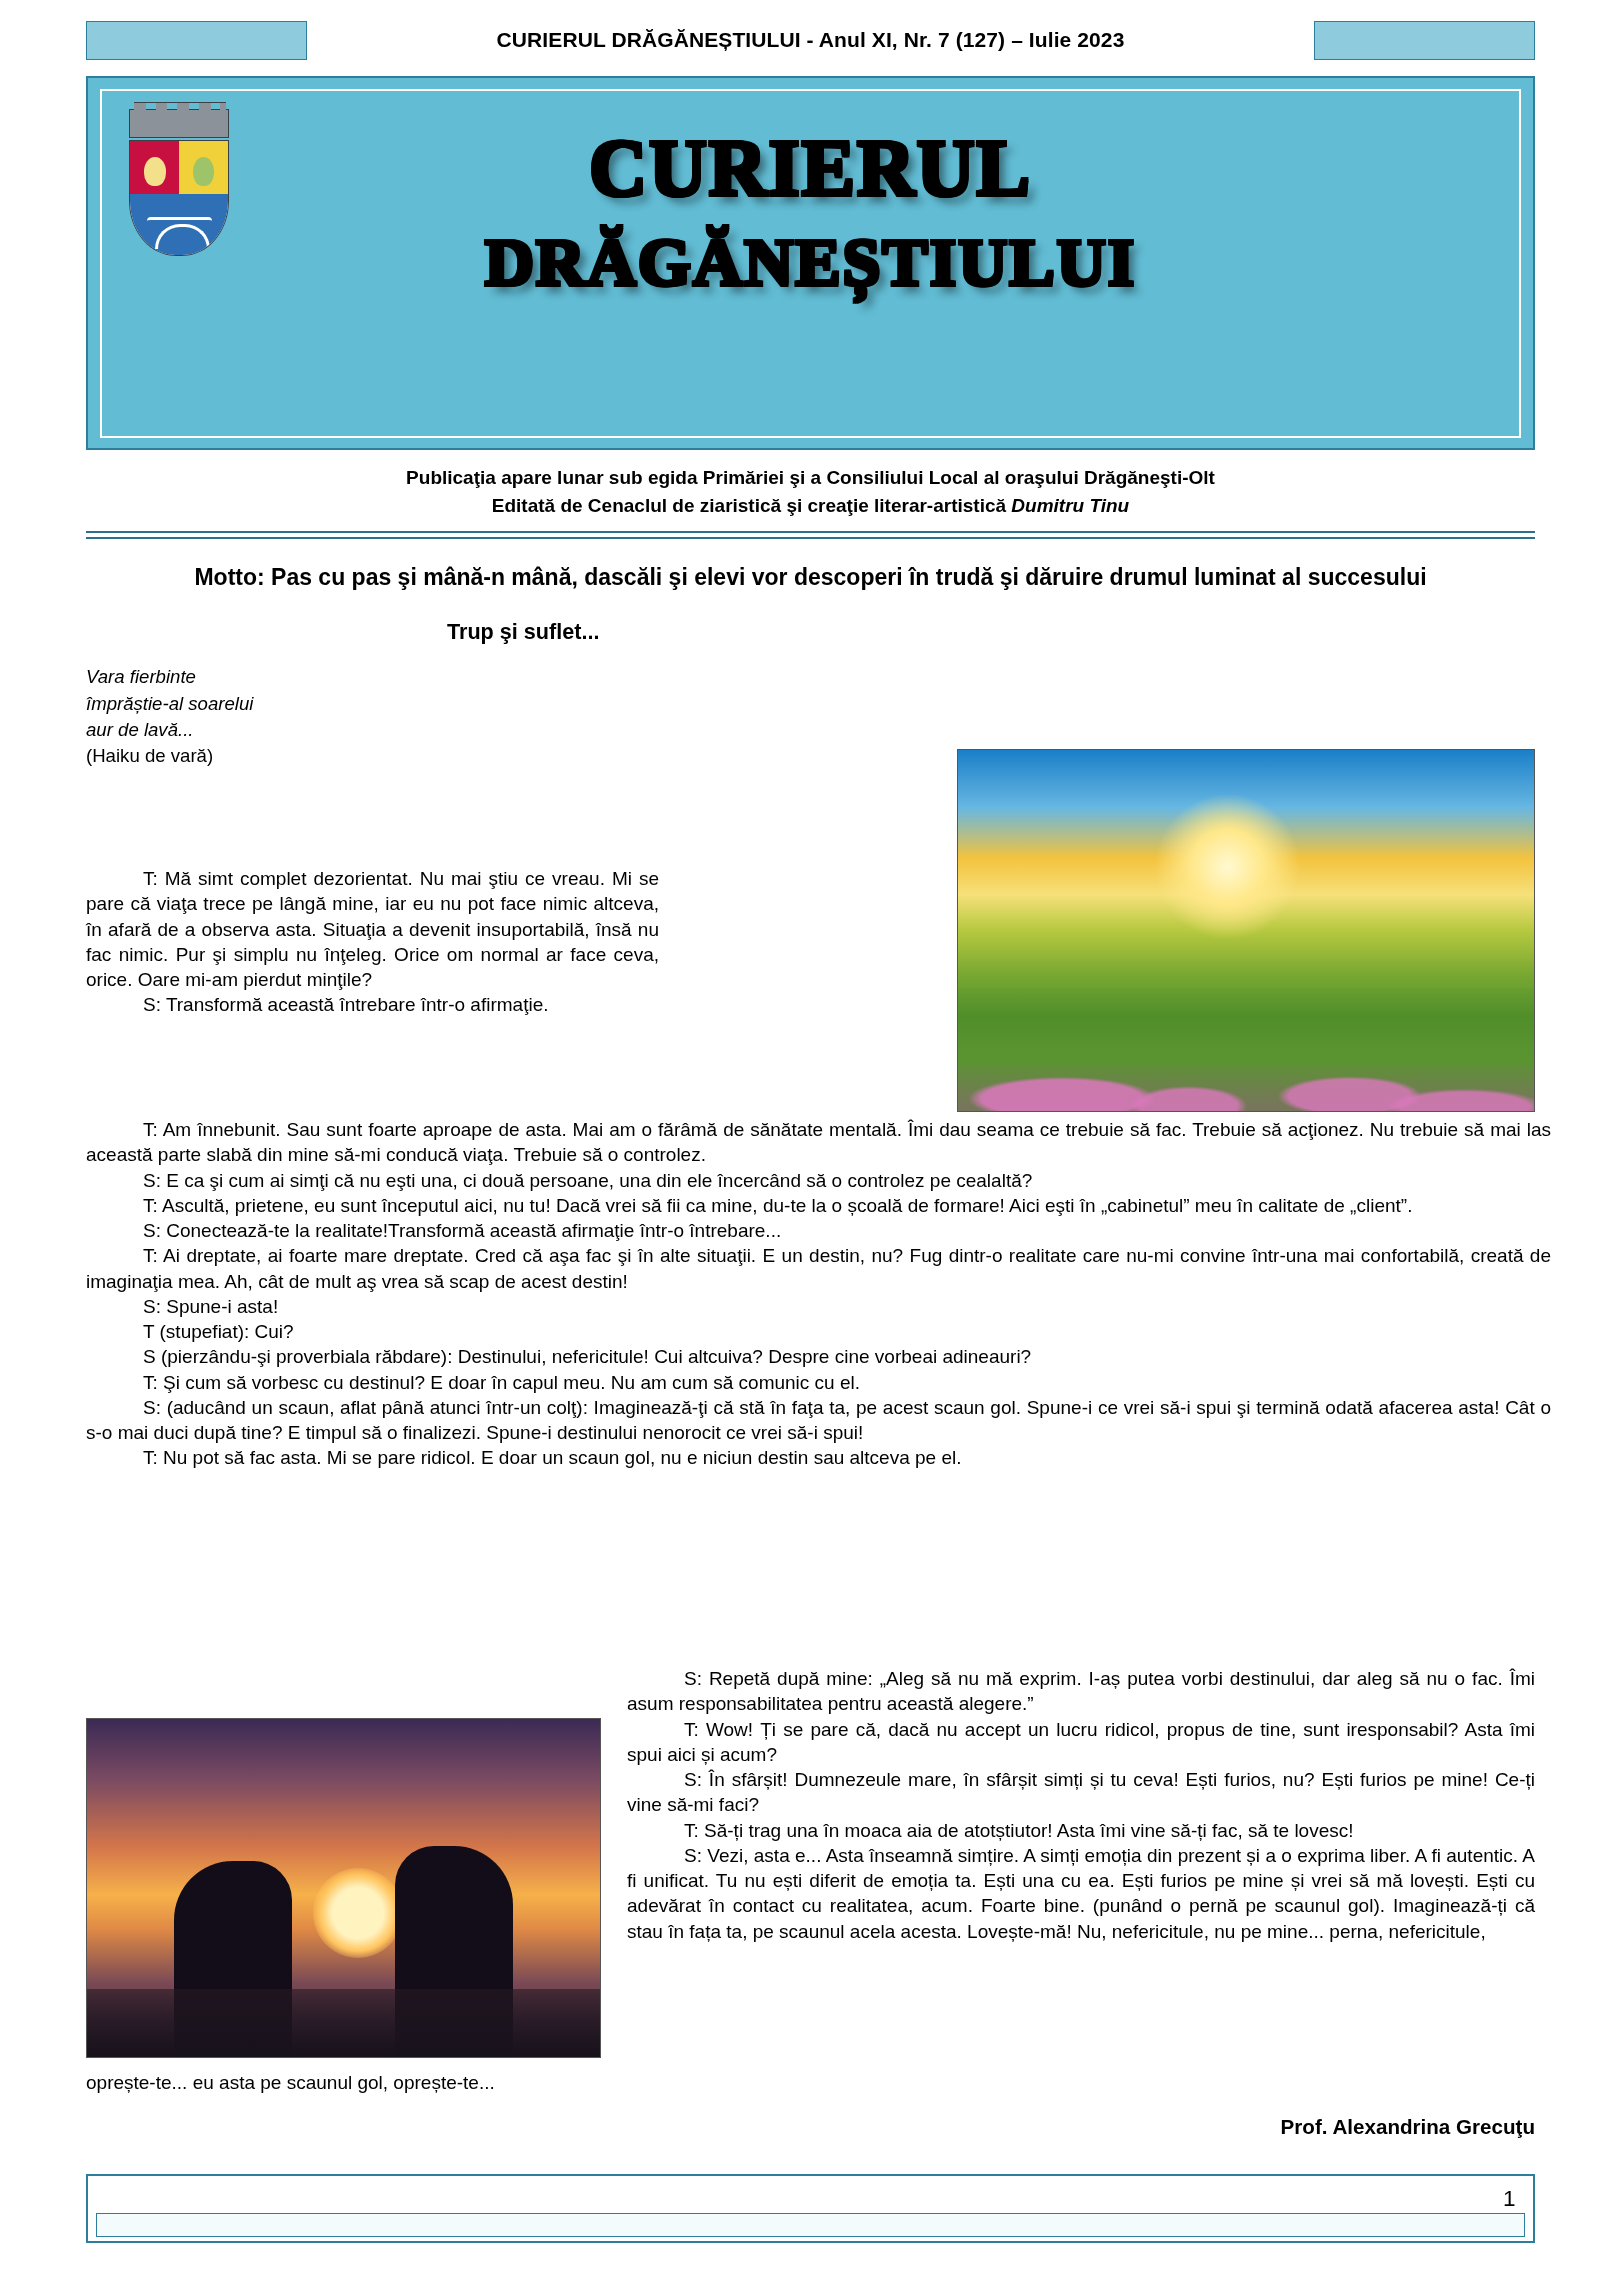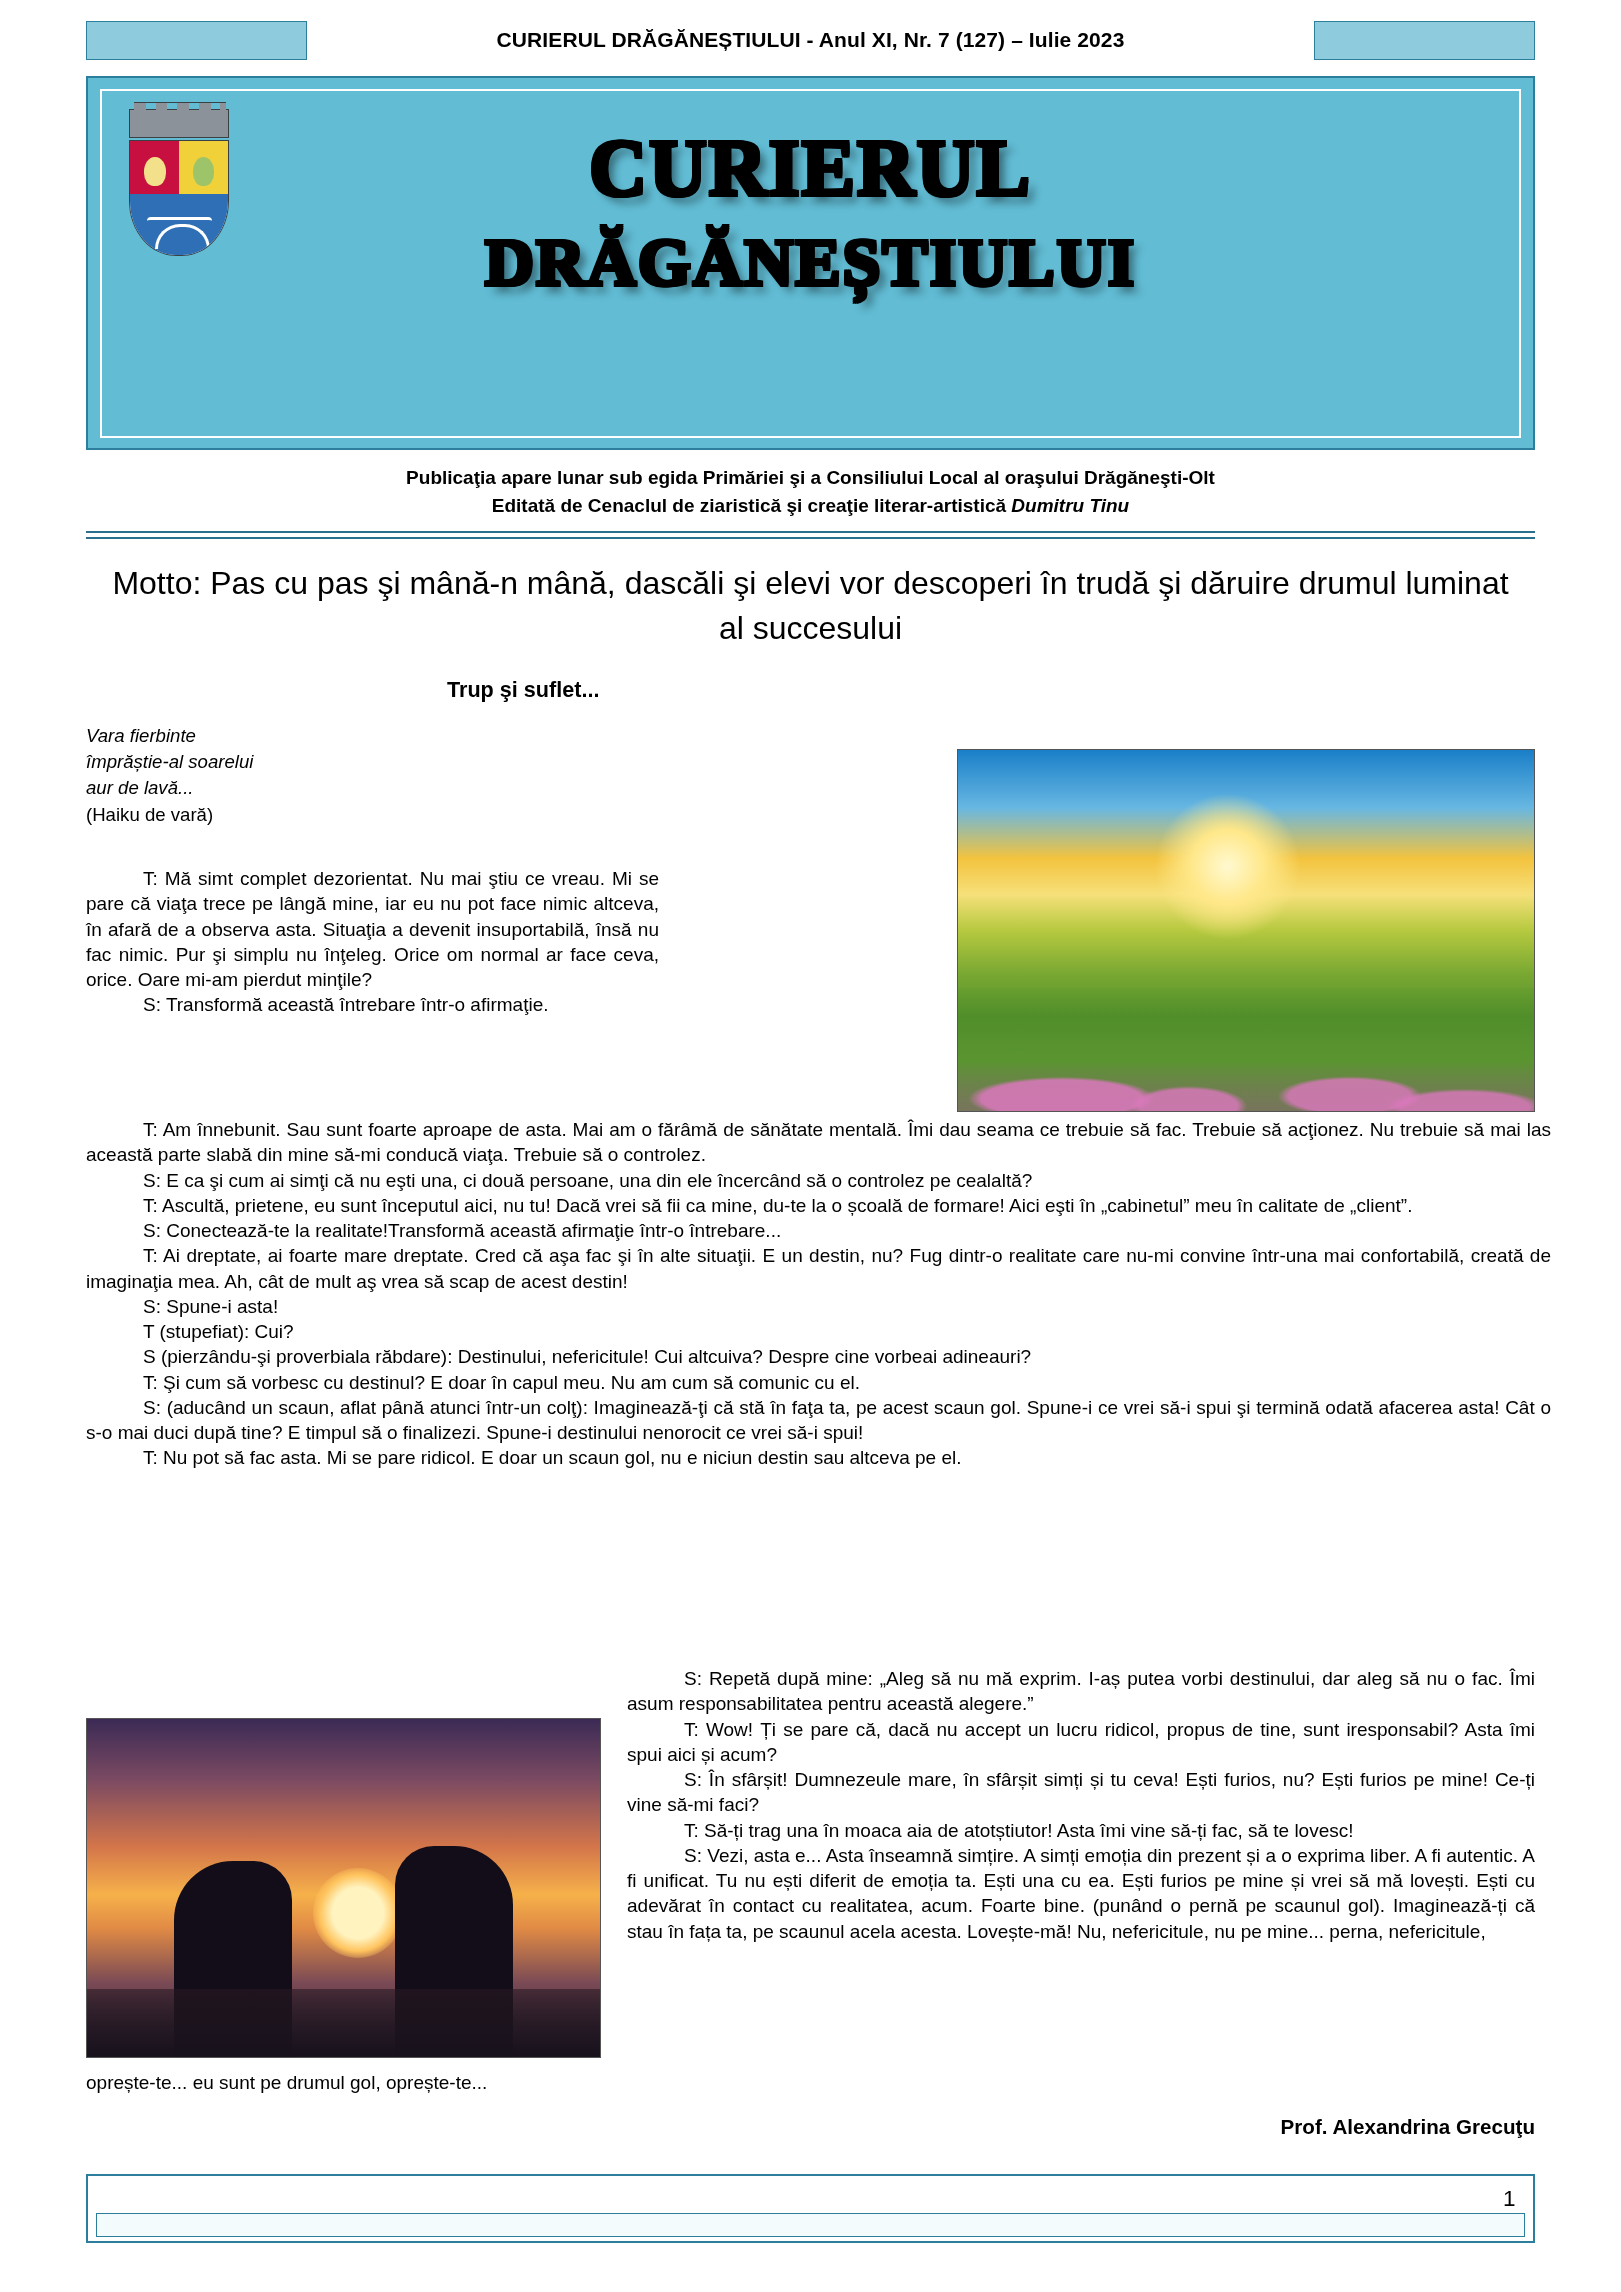--- a/index.html
+++ b/index.html
@@ -175,22 +175,22 @@
     margin-top: 11.8px;
     border-top: 2.9px solid #2b6f8c;
     border-bottom: 2.9px solid #2b6f8c;
     height: 3.9px;
   }
 
   
   .motto {
     margin-top: 21.6px;
     text-align: center;
-    font-size: 32px;
-    font-weight: normal;
+    font-size: 23px;
+    font-weight: bold;
     line-height: 1.42;
     padding: 0 9.8px;
   }
 
   
   .article-title {
     margin-top: 25.5px;
     margin-left: 361px;
     font-size: 21.6px;
     font-weight: bold;
@@ -425,21 +425,21 @@
   </div>
 
   <div class="body-text col-narrow-bottom">
     <p>S: Repetă după mine: „Aleg să nu mă exprim. I-aș putea vorbi destinului, dar aleg să nu o fac. Îmi asum responsabilitatea pentru această alegere.”</p>
     <p>T: Wow! Ți se pare că, dacă nu accept un lucru ridicol, propus de tine, sunt iresponsabil? Asta îmi spui aici și acum?</p>
     <p>S: În sfârșit! Dumnezeule mare, în sfârșit simți și tu ceva! Ești furios, nu? Ești furios pe mine! Ce-ți vine să-mi faci?</p>
     <p>T: Să-ți trag una în moaca aia de atotștiutor! Asta îmi vine să-ți fac, să te lovesc!</p>
     <p>S:  Vezi, asta e... Asta înseamnă simțire. A simți emoția din prezent și a o exprima liber. A fi autentic. A fi unificat. Tu nu ești diferit de emoția ta. Ești una cu ea. Ești furios pe mine și vrei să mă lovești. Ești cu adevărat în contact cu realitatea, acum. Foarte bine. (punând o pernă pe scaunul gol). Imaginează-ți că stau în fața ta, pe scaunul acela acesta. Lovește-mă! Nu, nefericitule, nu pe mine... perna, nefericitule,</p>
   </div>
 
-  <div class="tail-line">oprește-te... eu sunt pe drumul gol, oprește-te...</div>
+  <div class="tail-line">oprește-te... eu asta pe scaunul gol, oprește-te...</div>
 
   <div class="byline">Prof. Alexandrina Grecuţu</div>
 
   <div class="footer">
     <div class="pagenum">1</div>
     <div class="bar"></div>
   </div>
 
 </div>
 

